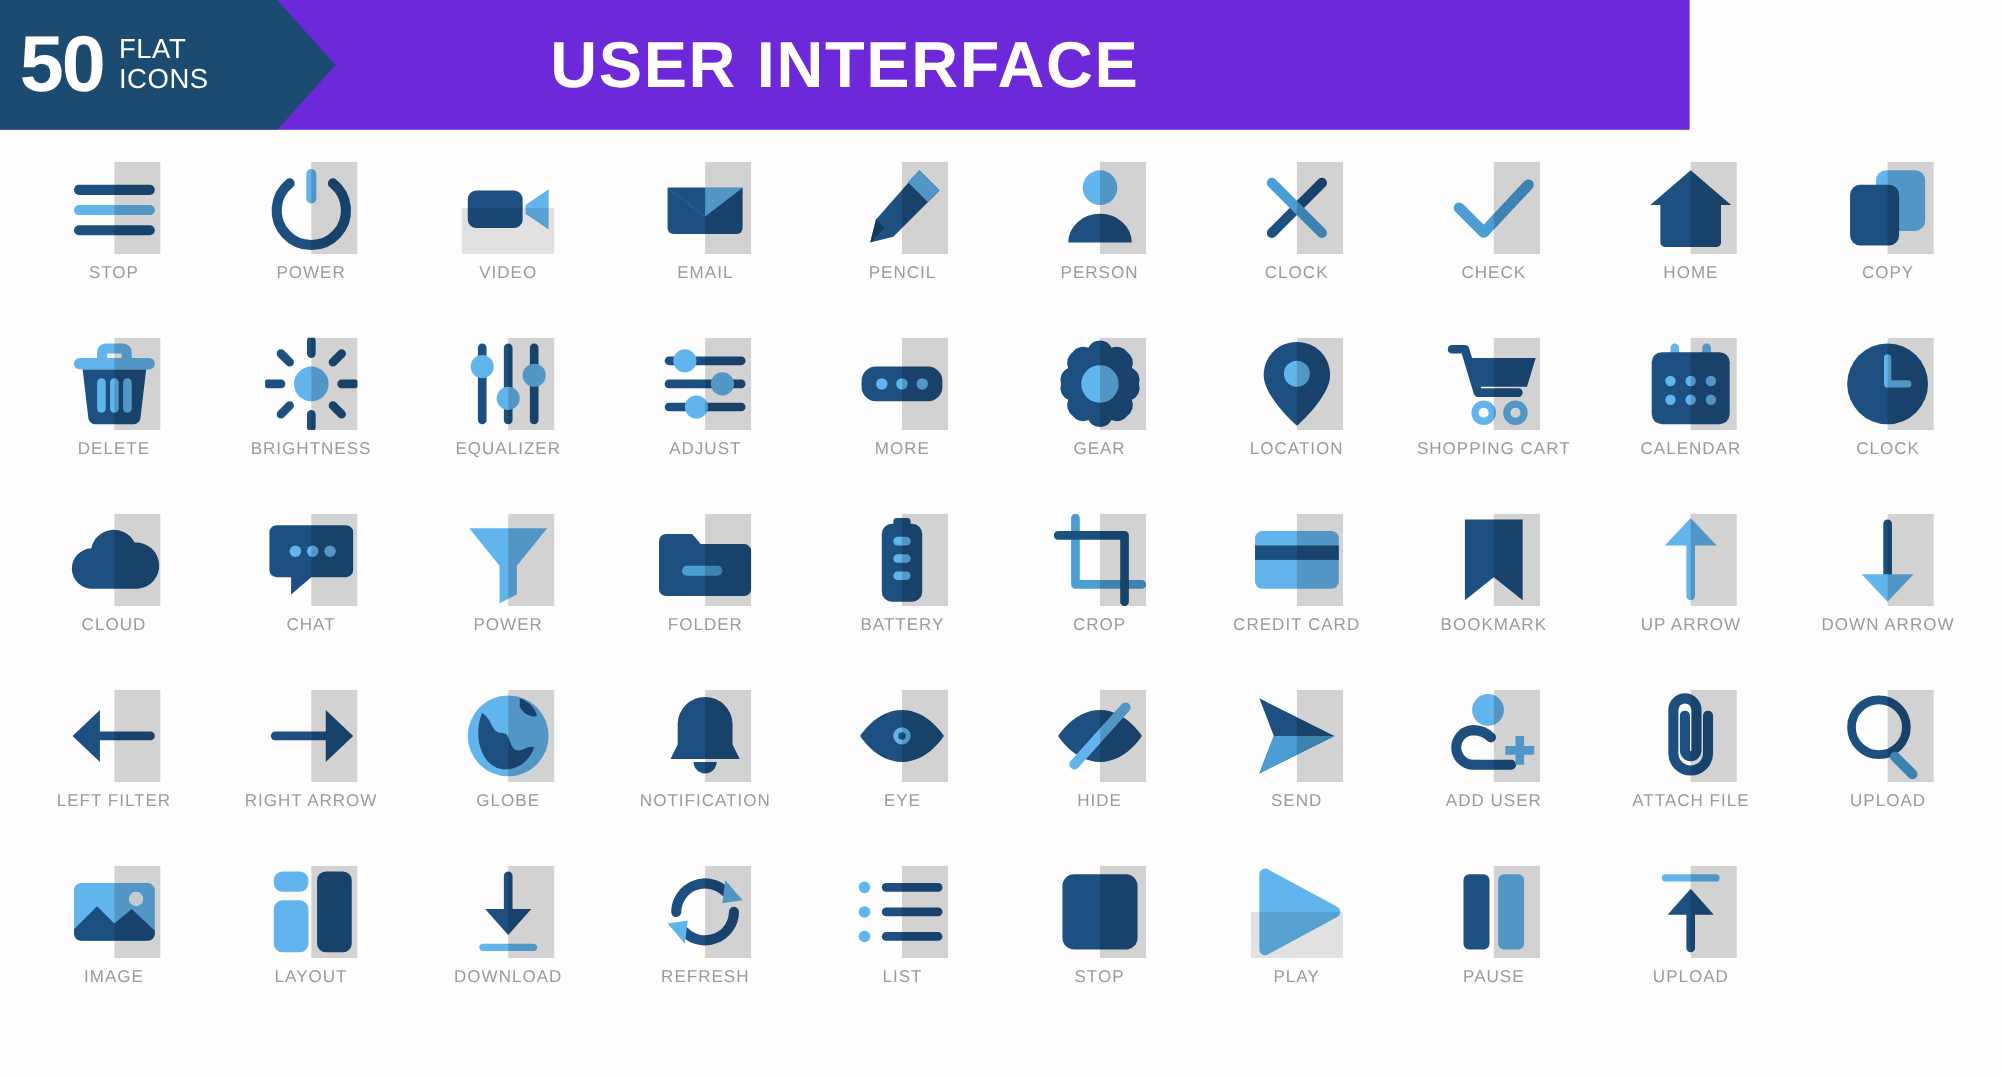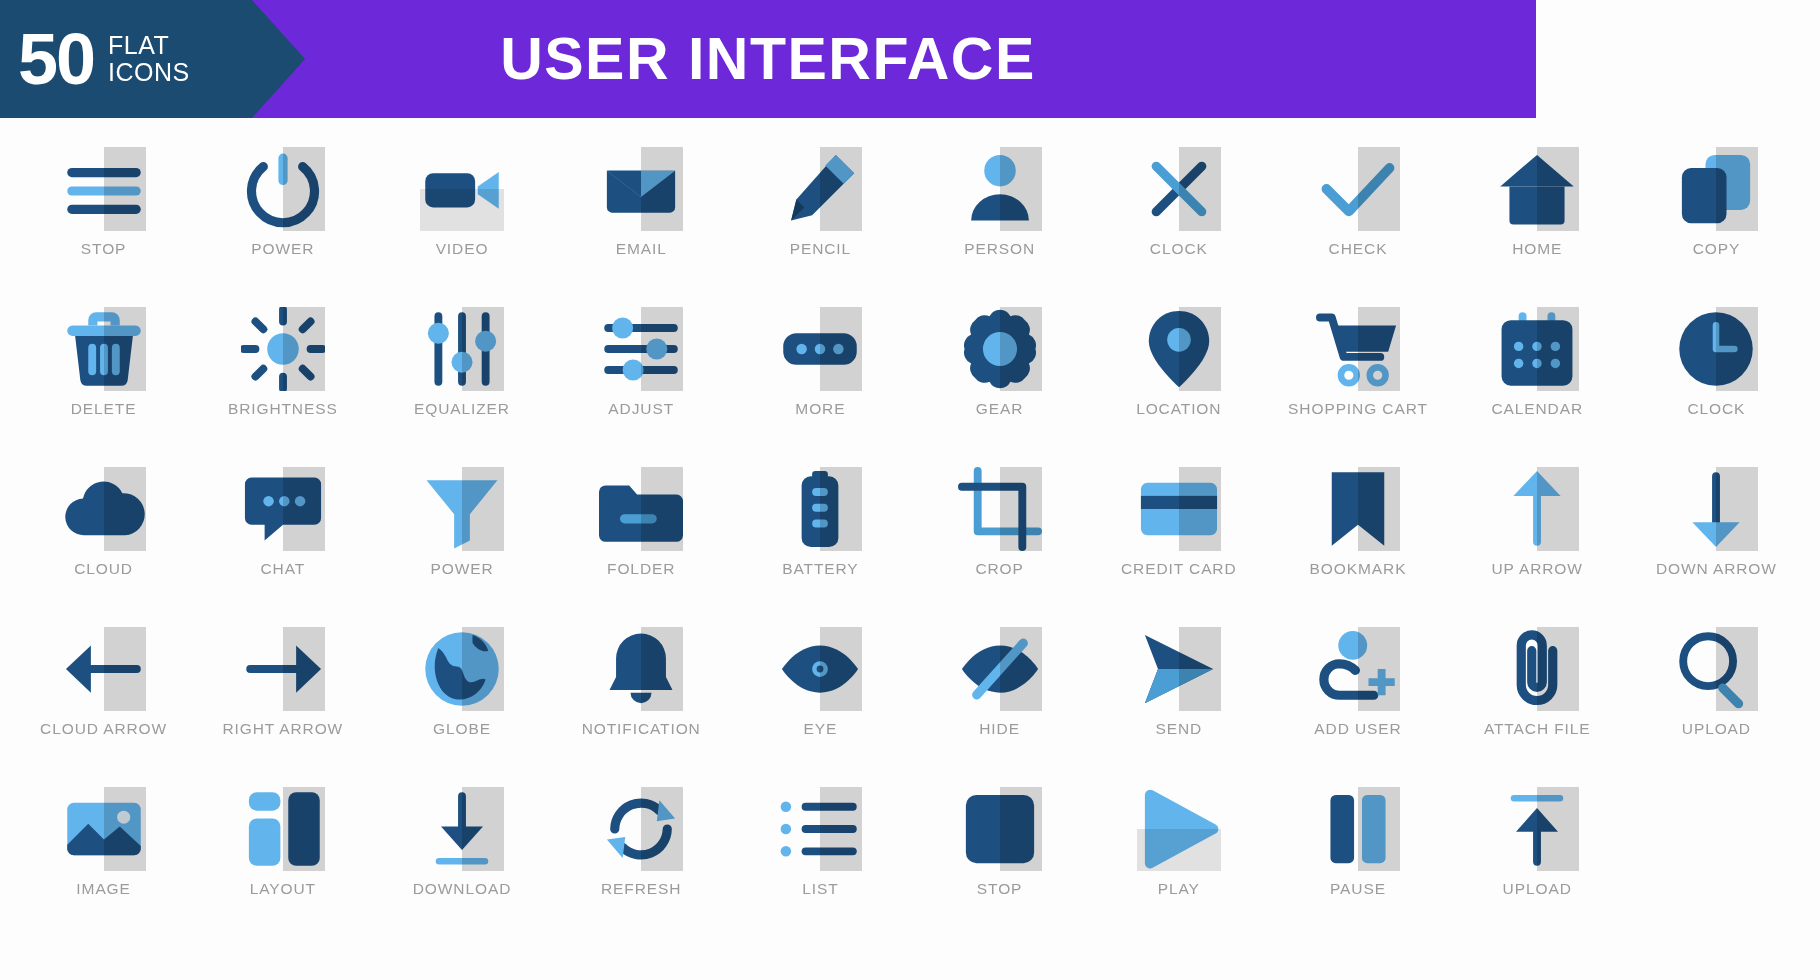--- a/index.html
+++ b/index.html
@@ -446,21 +446,21 @@
         <div class="cell-label">DOWN ARROW</div>
       </div>
       <div class="cell">
         <div class="icon-box">
           <svg viewBox="0 0 64 64" xmlns="http://www.w3.org/2000/svg">
   <rect x="10" y="29" width="50" height="6" rx="3" fill="#1d5080"></rect>
   <path d="M3 32 L22 14 L22 50 Z" fill="#1d5080"></path>
   <rect x="32" y="0" width="32" height="64" fill="#000" opacity="0.17"></rect>
           </svg>
         </div>
-        <div class="cell-label">CLOUD ARROW</div>
+        <div class="cell-label">LEFT FILTER</div>
       </div>
       <div class="cell">
         <div class="icon-box">
           <svg viewBox="0 0 64 64" xmlns="http://www.w3.org/2000/svg">
   <rect x="4" y="29" width="50" height="6" rx="3" fill="#1d5080"></rect>
   <path d="M61 32 L42 14 L42 50 Z" fill="#1d5080"></path>
   <rect x="32" y="0" width="32" height="64" fill="#000" opacity="0.17"></rect>
           </svg>
         </div>
         <div class="cell-label">RIGHT ARROW</div>

